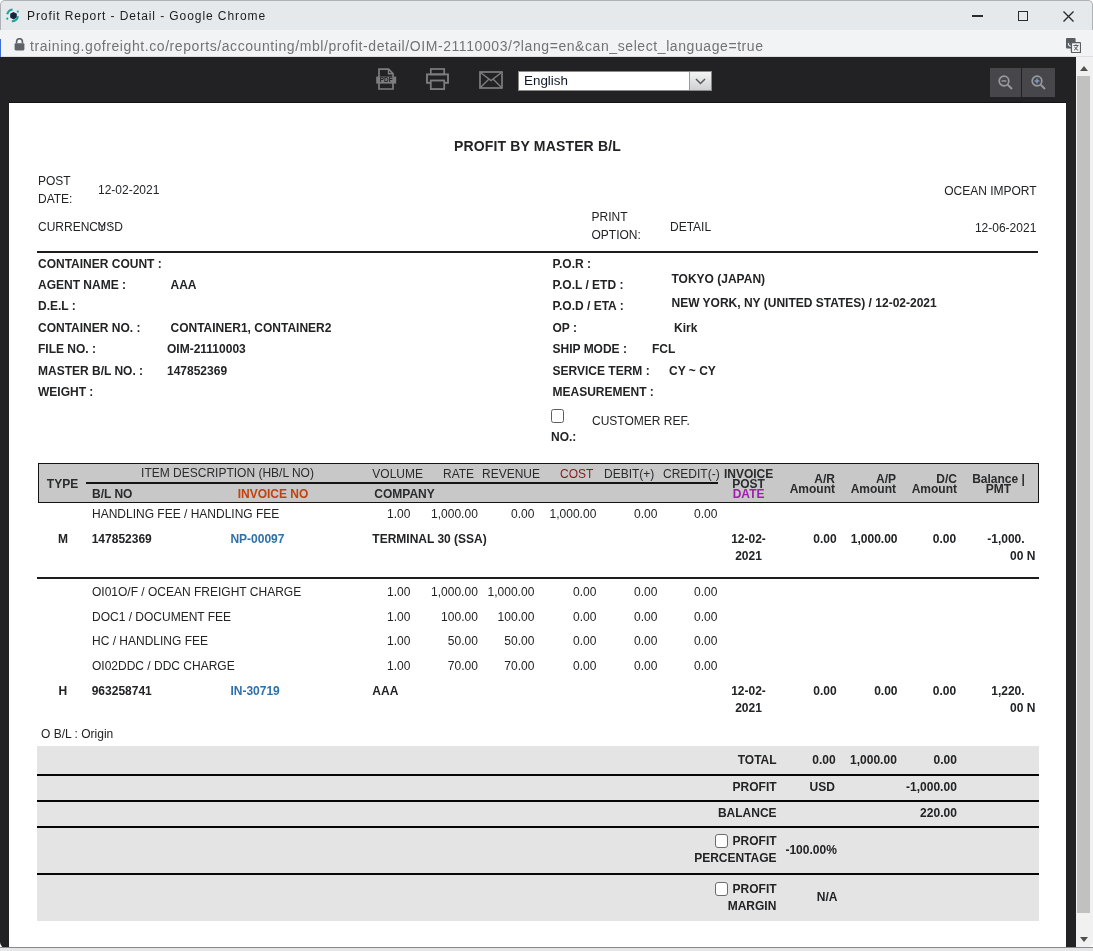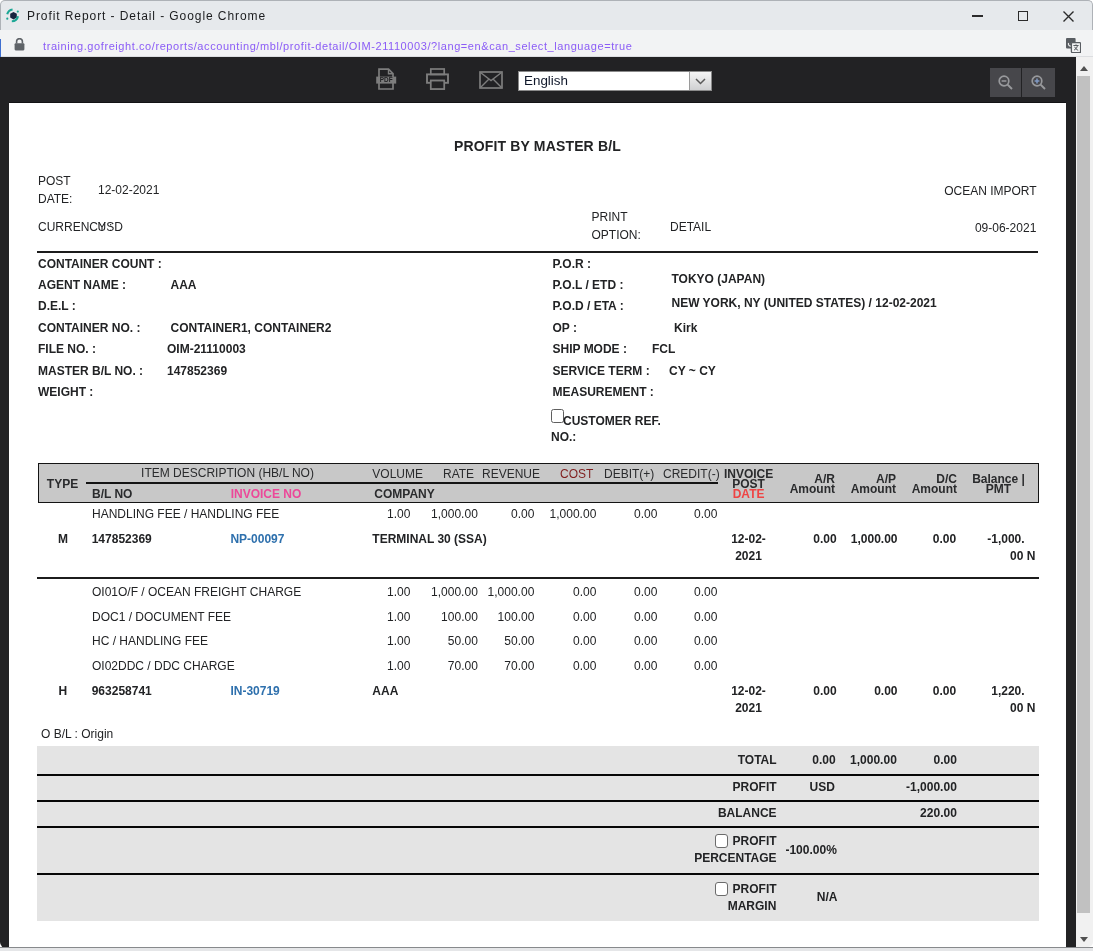--- a/index.html
+++ b/index.html
@@ -25,21 +25,21 @@
 <div class="abs" style="left:1018px;top:11px;width:10px;height:10px;border:1.4px solid #2b2b2b"></div>
 <svg class="abs" style="left:1063px;top:10.5px" width="11" height="11" viewBox="0 0 11 11">
   <path d="M0.5 0.5 L10.5 10.5 M10.5 0.5 L0.5 10.5" stroke="#2b2b2b" stroke-width="1.4"></path>
 </svg>
 
 <div class="abs" style="left:0;top:30px;width:1093px;height:27px;background:#f2f3f4;border-bottom:1px solid #dcdee1"></div>
 <svg class="abs" style="left:14px;top:38px" width="11" height="13" viewBox="0 0 11 13">
   <path d="M2.6 5.5 V3.6 A 2.9 2.9 0 0 1 8.4 3.6 V5.5" fill="none" stroke="#5f6368" stroke-width="1.6"></path>
   <rect x="0.6" y="5.2" width="9.8" height="7.2" rx="1.1" fill="#5f6368"></rect>
 </svg>
-<div class="r" style="left:43px;top:38.6px;font-size:11px;line-height:14px;color:#8b5cf6;letter-spacing:0.58px">training.gofreight.co/reports/accounting/mbl/profit-detail/OIM-21110003/?lang=en&amp;can_select_language=true</div>
+<div class="r" style="left:30px;top:38.6px;font-size:14px;line-height:14px;color:#737373;letter-spacing:0.58px">training.gofreight.co/reports/accounting/mbl/profit-detail/OIM-21110003/?lang=en&amp;can_select_language=true</div>
 
 <svg class="abs" style="left:1066px;top:38px" width="15" height="15" viewBox="0 0 15 15">
   <rect x="0" y="0" width="9.6" height="10.6" rx="1" fill="#595d62"></rect>
   <path d="M2.6 4.9 A 2.3 2.3 0 1 0 7 5.6 H4.9" stroke="#eceded" stroke-width="1.2" fill="none"></path>
   <rect x="5.4" y="4.6" width="9.2" height="10" rx="1" fill="#f2f3f4" stroke="#595d62" stroke-width="1.3"></rect>
   <path d="M7.4 7.5 H12.6 M10 6.4 V7.5 M11.6 7.5 Q11 10.8 8 12.2 M8.6 8.8 Q9.8 11.5 12.2 12.4" stroke="#595d62" stroke-width="1" fill="none"></path>
 </svg>
 
 <div class="abs" style="left:0;top:39px;width:1px;height:33px;background:#3f6fd0"></div>
 
@@ -117,21 +117,21 @@
 <div class="r" style="top:138.6px;left:427.5px;width:220px;text-align:center;font-size:14px;line-height:15px;font-weight:bold;letter-spacing:0.15px">PROFIT BY MASTER B/L</div>
 <div class="r" style="top:174.8px;left:38px">POST</div>
 <div class="r" style="top:192.8px;left:38px">DATE:</div>
 <div class="r" style="top:184.3px;left:98px">12-02-2021</div>
 <div class="r" style="top:184.7px;right:56.40000000000009px">OCEAN IMPORT</div>
 <div class="r" style="top:221.2px;left:38px">CURRENCY :</div>
 <div class="r" style="top:221.2px;left:97.5px">USD</div>
 <div class="r" style="top:211.4px;left:591.5px">PRINT</div>
 <div class="r" style="top:229.4px;left:591.5px">OPTION:</div>
 <div class="r" style="top:221.2px;left:670px">DETAIL</div>
-<div class="r" style="top:221.6px;right:56.700000000000045px">09-06-2021</div>
+<div class="r" style="top:221.6px;right:56.700000000000045px">12-06-2021</div>
 <div class="r" style="top:257.6px;left:38px;font-weight:bold">CONTAINER COUNT :</div>
 <div class="r" style="top:279.0px;left:38px;font-weight:bold">AGENT NAME :</div>
 <div class="r" style="top:300.4px;left:38px;font-weight:bold">D.E.L :</div>
 <div class="r" style="top:321.8px;left:38px;font-weight:bold">CONTAINER NO. :</div>
 <div class="r" style="top:343.2px;left:38px;font-weight:bold">FILE NO. :</div>
 <div class="r" style="top:364.6px;left:38px;font-weight:bold">MASTER B/L NO. :</div>
 <div class="r" style="top:386.0px;left:38px;font-weight:bold">WEIGHT :</div>
 <div class="r" style="top:279.0px;left:170.5px;font-weight:bold">AAA</div>
 <div class="r" style="top:321.8px;left:170.5px;font-weight:bold">CONTAINER1, CONTAINER2</div>
 <div class="r" style="top:343.2px;left:167px;font-weight:bold">OIM-21110003</div>
@@ -141,36 +141,36 @@
 <div class="r" style="top:300.4px;left:552.5px;font-weight:bold">P.O.D / ETA :</div>
 <div class="r" style="top:321.8px;left:552.5px;font-weight:bold">OP :</div>
 <div class="r" style="top:343.2px;left:552.5px;font-weight:bold">SHIP MODE :</div>
 <div class="r" style="top:364.6px;left:552.5px;font-weight:bold">SERVICE TERM :</div>
 <div class="r" style="top:386.0px;left:552.5px;font-weight:bold">MEASUREMENT :</div>
 <div class="r" style="top:273px;left:671.5px;font-weight:bold">TOKYO (JAPAN)</div>
 <div class="r" style="top:297px;left:671.5px;font-weight:bold">NEW YORK, NY (UNITED STATES) / 12-02-2021</div>
 <div class="r" style="top:321.8px;left:674px;font-weight:bold">Kirk</div>
 <div class="r" style="top:343.2px;left:652px;font-weight:bold">FCL</div>
 <div class="r" style="top:364.6px;left:669px;font-weight:bold">CY ~ CY</div>
-<div class="r" style="top:415.0px;left:563px;font-weight:bold">CUSTOMER REF.</div>
+<div class="r" style="top:415.0px;left:592px;font-weight:normal">CUSTOMER REF.</div>
 <div class="r" style="top:431.1px;left:551px;font-weight:bold">NO.:</div>
 <div class="r" style="top:477.6px;left:-47.5px;width:220px;text-align:center;font-weight:bold;color:#2a2b2d">TYPE</div>
 <div class="r" style="top:467.1px;left:117.5px;width:220px;text-align:center;color:#2a2b2d">ITEM DESCRIPTION (HB/L NO)</div>
 <div class="r" style="top:467.6px;left:372.3px;color:#2a2b2d">VOLUME</div>
 <div class="r" style="top:467.6px;left:443px;color:#2a2b2d">RATE</div>
 <div class="r" style="top:467.6px;left:482px;color:#2a2b2d">REVENUE</div>
 <div class="r" style="top:467.6px;left:560px;color:#7f1d1d">COST</div>
 <div class="r" style="top:467.6px;left:604px;color:#2a2b2d">DEBIT(+)</div>
 <div class="r" style="top:467.6px;left:663px;color:#2a2b2d">CREDIT(-)</div>
 <div class="r" style="top:487.6px;left:92px;font-weight:bold;color:#2a2b2d">B/L NO</div>
-<div class="r" style="top:487.6px;left:156px;width:220px;text-align:center;font-weight:bold;color:#ec4899">INVOICE NO</div>
+<div class="r" style="top:487.6px;left:163px;width:220px;text-align:center;font-weight:bold;color:#c2410c">INVOICE NO</div>
 <div class="r" style="top:487.6px;left:374.3px;font-weight:bold;color:#2a2b2d">COMPANY</div>
 <div class="r" style="top:467.8px;left:638.6px;width:220px;text-align:center;font-weight:bold;color:#2a2b2d">INVOICE</div>
 <div class="r" style="top:477.8px;left:638.6px;width:220px;text-align:center;font-weight:bold;color:#2a2b2d">POST</div>
-<div class="r" style="top:487.8px;left:638.6px;width:220px;text-align:center;font-weight:bold;color:#ef4444">DATE</div>
+<div class="r" style="top:487.8px;left:638.6px;width:220px;text-align:center;font-weight:bold;color:#a21caf">DATE</div>
 <div class="r" style="top:472.6px;right:258px;font-weight:bold;color:#2a2b2d">A/R</div>
 <div class="r" style="top:482.6px;right:258px;font-weight:bold;color:#2a2b2d">Amount</div>
 <div class="r" style="top:472.6px;right:197px;font-weight:bold;color:#2a2b2d">A/P</div>
 <div class="r" style="top:482.6px;right:197px;font-weight:bold;color:#2a2b2d">Amount</div>
 <div class="r" style="top:472.6px;right:136px;font-weight:bold;color:#2a2b2d">D/C</div>
 <div class="r" style="top:482.6px;right:136px;font-weight:bold;color:#2a2b2d">Amount</div>
 <div class="r" style="top:472.6px;left:888.5px;width:220px;text-align:center;font-weight:bold;color:#2a2b2d">Balance |</div>
 <div class="r" style="top:482.6px;left:888.5px;width:220px;text-align:center;font-weight:bold;color:#2a2b2d">PMT</div>
 <div class="r" style="top:508.0px;left:92px">HANDLING FEE / HANDLING FEE</div>
 <div class="r" style="top:508.0px;right:682.7px">1.00</div>

